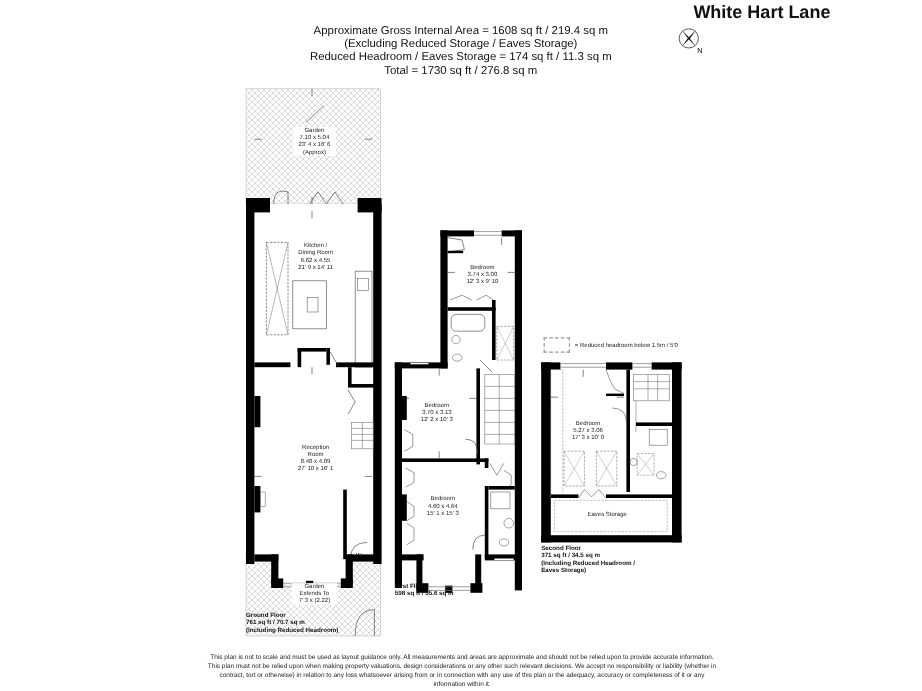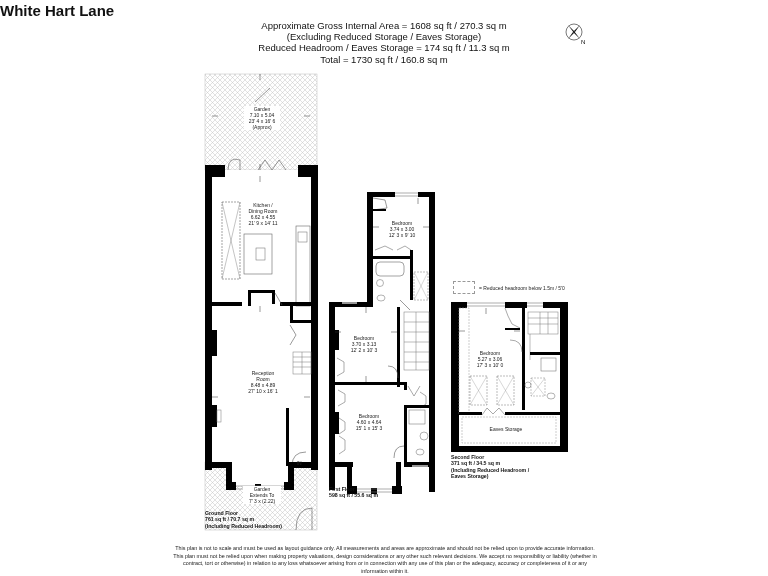--- a/index.html
+++ b/index.html
@@ -1,35 +1,35 @@
 <!DOCTYPE html>
 <html><head>
 <meta charset="utf-8">
 <style>
   html, body { margin:0; padding:0; background:#ffffff; }
   body { width:768px; height:576px; position:relative; overflow:hidden; font-family:"Liberation Sans", sans-serif; color:#111; }
-  .title { position:absolute; left:0; width:692px; top:2px; text-align:left; font-weight:bold; font-size:15px; }
+  .title { position:absolute; left:0; width:692px; top:2px; text-align:right; font-weight:bold; font-size:15px; }
   .area-lines { position:absolute; left:0; width:768px; top:20px; text-align:center; font-size:9.5px; line-height:11.2px; }
   .compass { position:absolute; left:560px; top:18px; width:30px; height:30px; }
   svg.plan { position:absolute; left:0; top:0; }
   .rlabel { position:absolute; text-align:center; font-size:5px; line-height:6px; color:#222; background:#fff; }
   .floor-caption { position:absolute; font-size:5.2px; line-height:6.3px; font-weight:bold; color:#111; }
   .legend { position:absolute; left:453px; top:281px; font-size:5px; color:#222; display:flex; align-items:center; gap:4px; }
   .legend .box { width:20px; height:11px; border:1px dashed #999; }
   .disclaimer { position:absolute; left:170px; width:430px; top:545px; text-align:center; font-size:5.4px; line-height:7.6px; color:#222; }
 </style>
 </head>
 <body>
 
 <div class="title">White Hart Lane</div>
 <div class="area-lines">
-  <div>Approximate Gross Internal Area = 1608 sq ft / 270.3 sq m</div>
+  <div>Approximate Gross Internal Area = 1608 sq ft / 219.4 sq m</div>
   <div>(Excluding Reduced Storage / Eaves Storage)</div>
   <div>Reduced Headroom / Eaves Storage = 174 sq ft / 11.3 sq m</div>
-  <div>Total = 1730 sq ft / 160.8 sq m</div>
+  <div>Total = 1730 sq ft / 276.8 sq m</div>
 </div>
 
 <div class="compass">
   <svg width="30" height="30" viewBox="0 0 30 30">
     <circle cx="14" cy="14" r="8" fill="none" stroke="#555" stroke-width="0.8"></circle>
     <polygon points="8,7 14,13 15,14 14,15" fill="#111"></polygon>
     <polygon points="20,21 14,15 13,14 14,13" fill="#111"></polygon>
     <polygon points="20,7 15,14 14,13" fill="#111"></polygon>
     <polygon points="8,21 13,14 14,15" fill="#111"></polygon>
     <text x="21" y="26" font-size="6" font-family="Liberation Sans, sans-serif">N</text>

